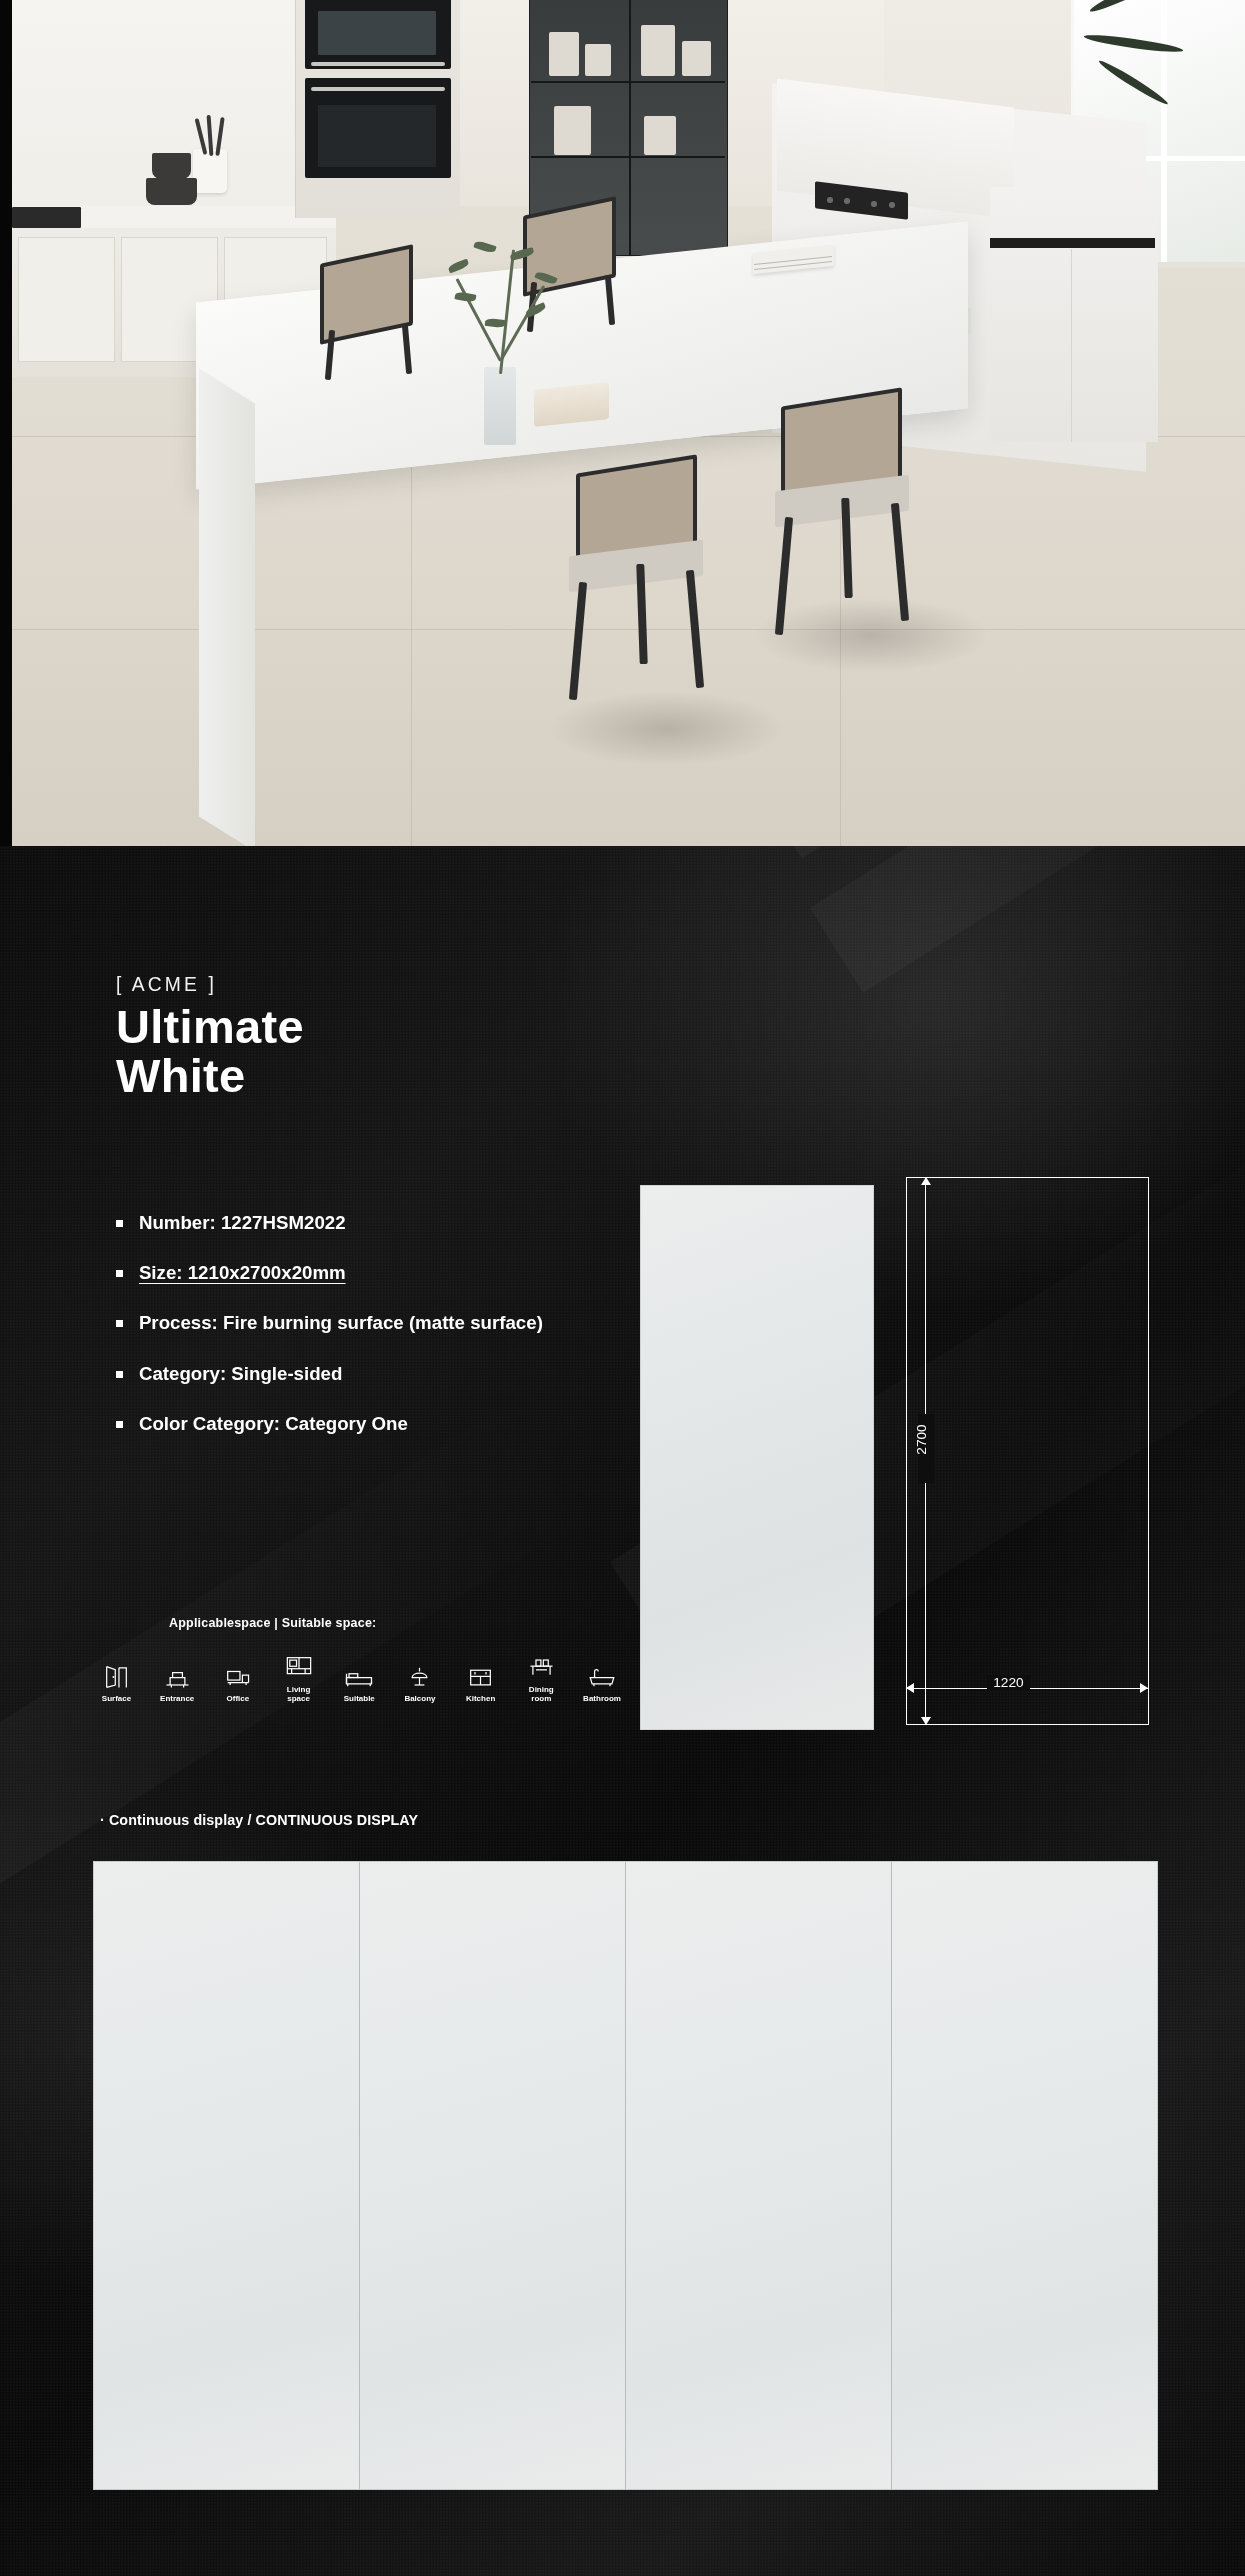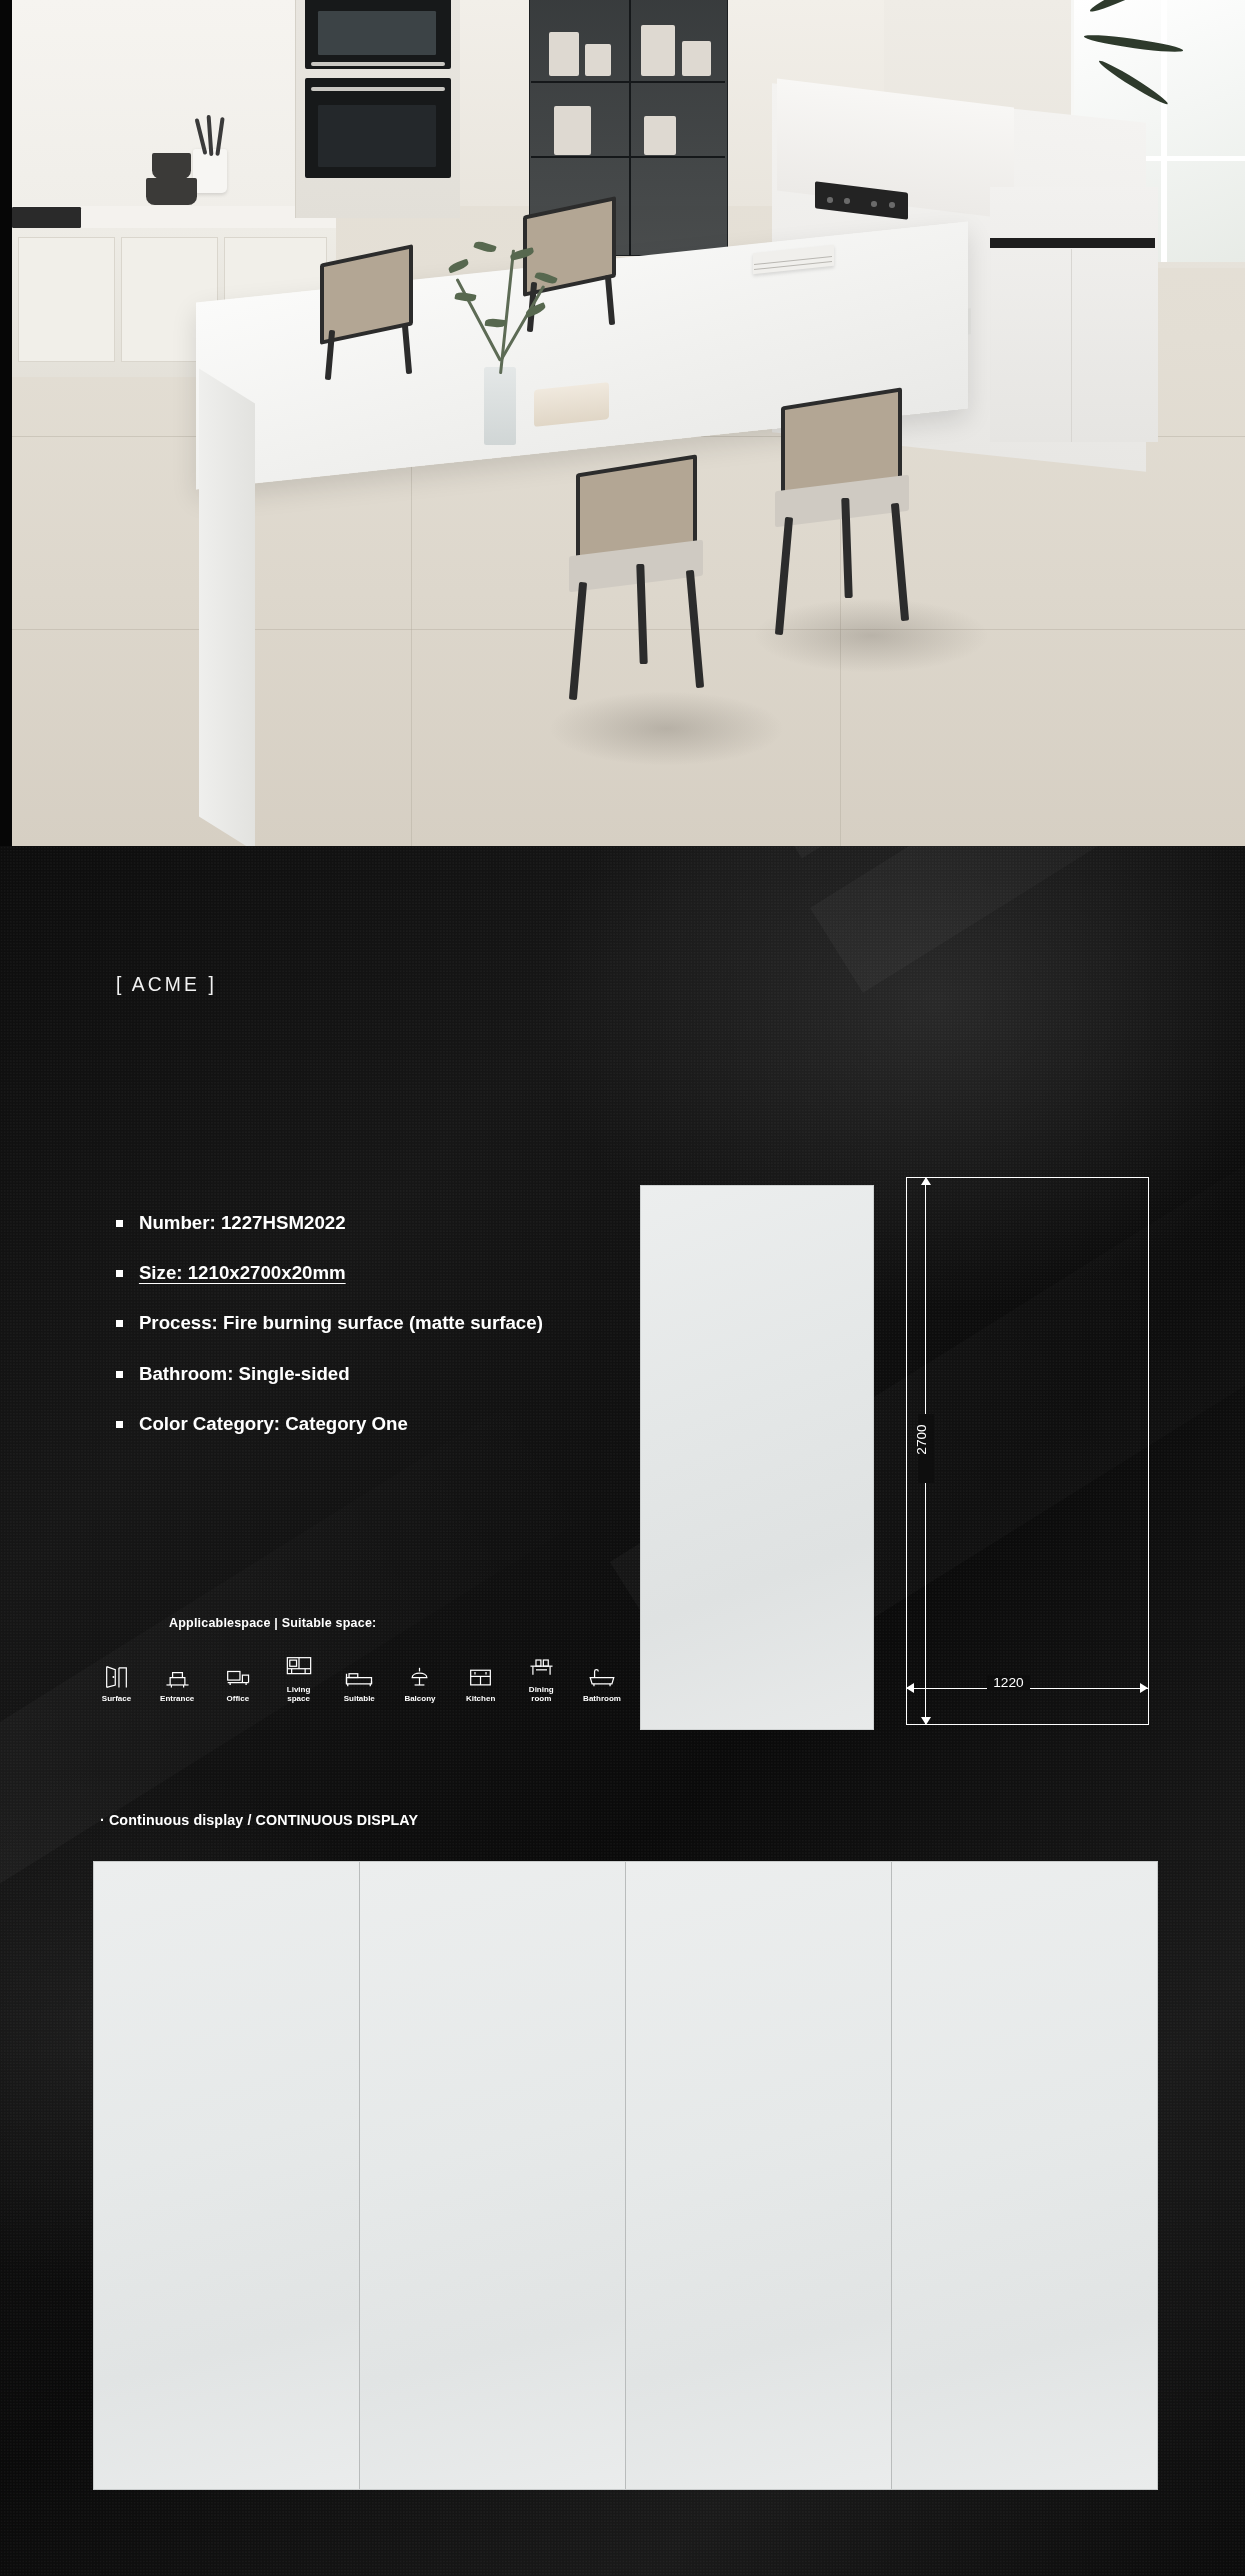--- a/index.html
+++ b/index.html
@@ -446,37 +446,41 @@
   </div>
 
   <div class="dark">
     <div class="grain"></div>
     <div class="diag-light" style="left:716px;top:-125px;width:934px;height:162px;"></div>
     <div class="diag-light" style="left:810px;top:62px;width:934px;height:100px;"></div>
     <div class="diag-light" style="left:610px;top:716px;width:997px;height:187px;"></div>
     <div class="diag-light" style="left:-93px;top:934px;width:747px;height:137px;"></div>
 
     <div class="brand">[ ACME ]</div>
+    <div class="title">
+      <div>Ultimate</div>
+      <div>White</div>
+    </div>
 
     <div class="specs">
       <div class="spec-row">
         <div class="spec-bullet"></div>
         <div class="spec-text">Number: 1227HSM2022</div>
       </div>
       <div class="spec-row">
         <div class="spec-bullet"></div>
         <div class="spec-text underline">Size: 1210x2700x20mm</div>
       </div>
       <div class="spec-row">
         <div class="spec-bullet"></div>
         <div class="spec-text" style="max-width:405px;">Process: Fire burning surface (matte surface)</div>
       </div>
       <div class="spec-row">
         <div class="spec-bullet"></div>
-        <div class="spec-text">Bathroom: Single-sided</div>
+        <div class="spec-text">Category: Single-sided</div>
       </div>
       <div class="spec-row">
         <div class="spec-bullet"></div>
         <div class="spec-text" style="max-width:299px;">Color Category: Category One</div>
       </div>
     </div>
   </div>
 
   <div class="app-space-title">Applicablespace | Suitable space:</div>
 

